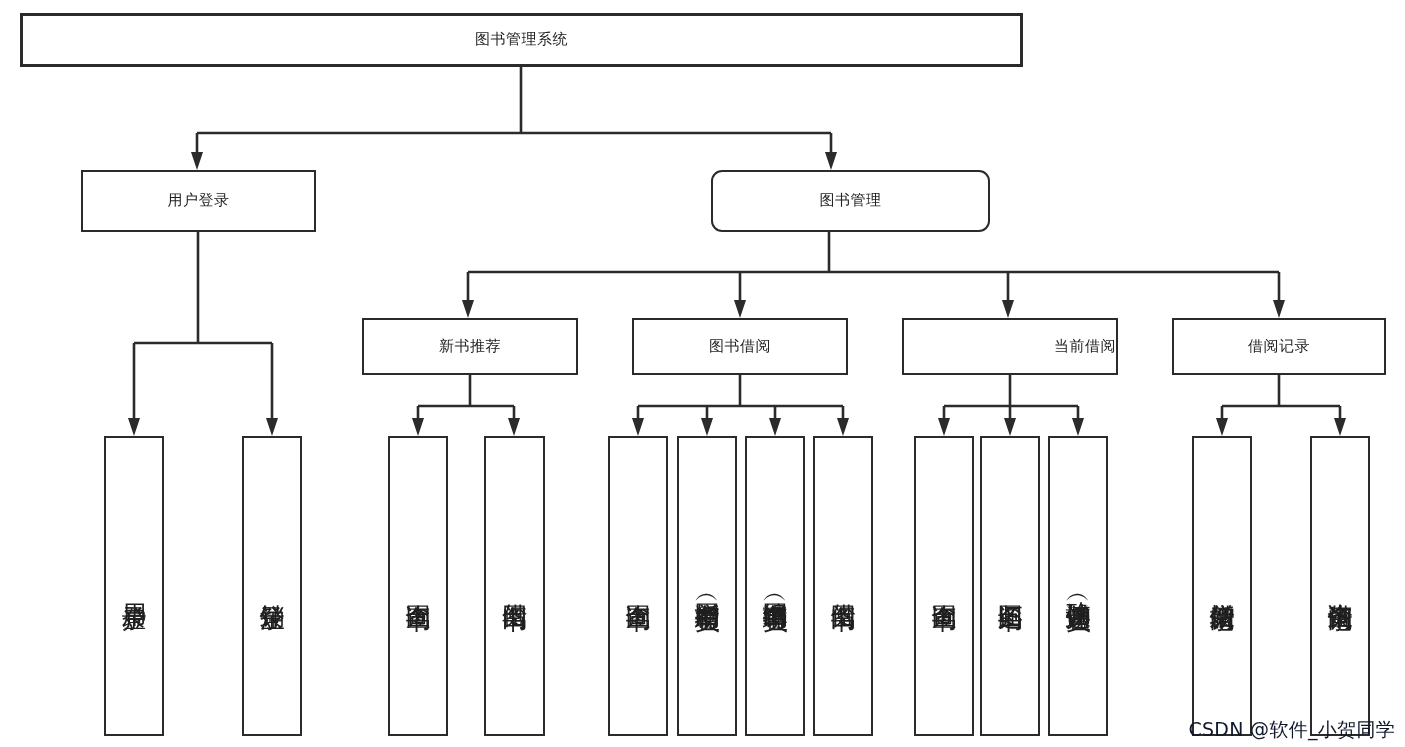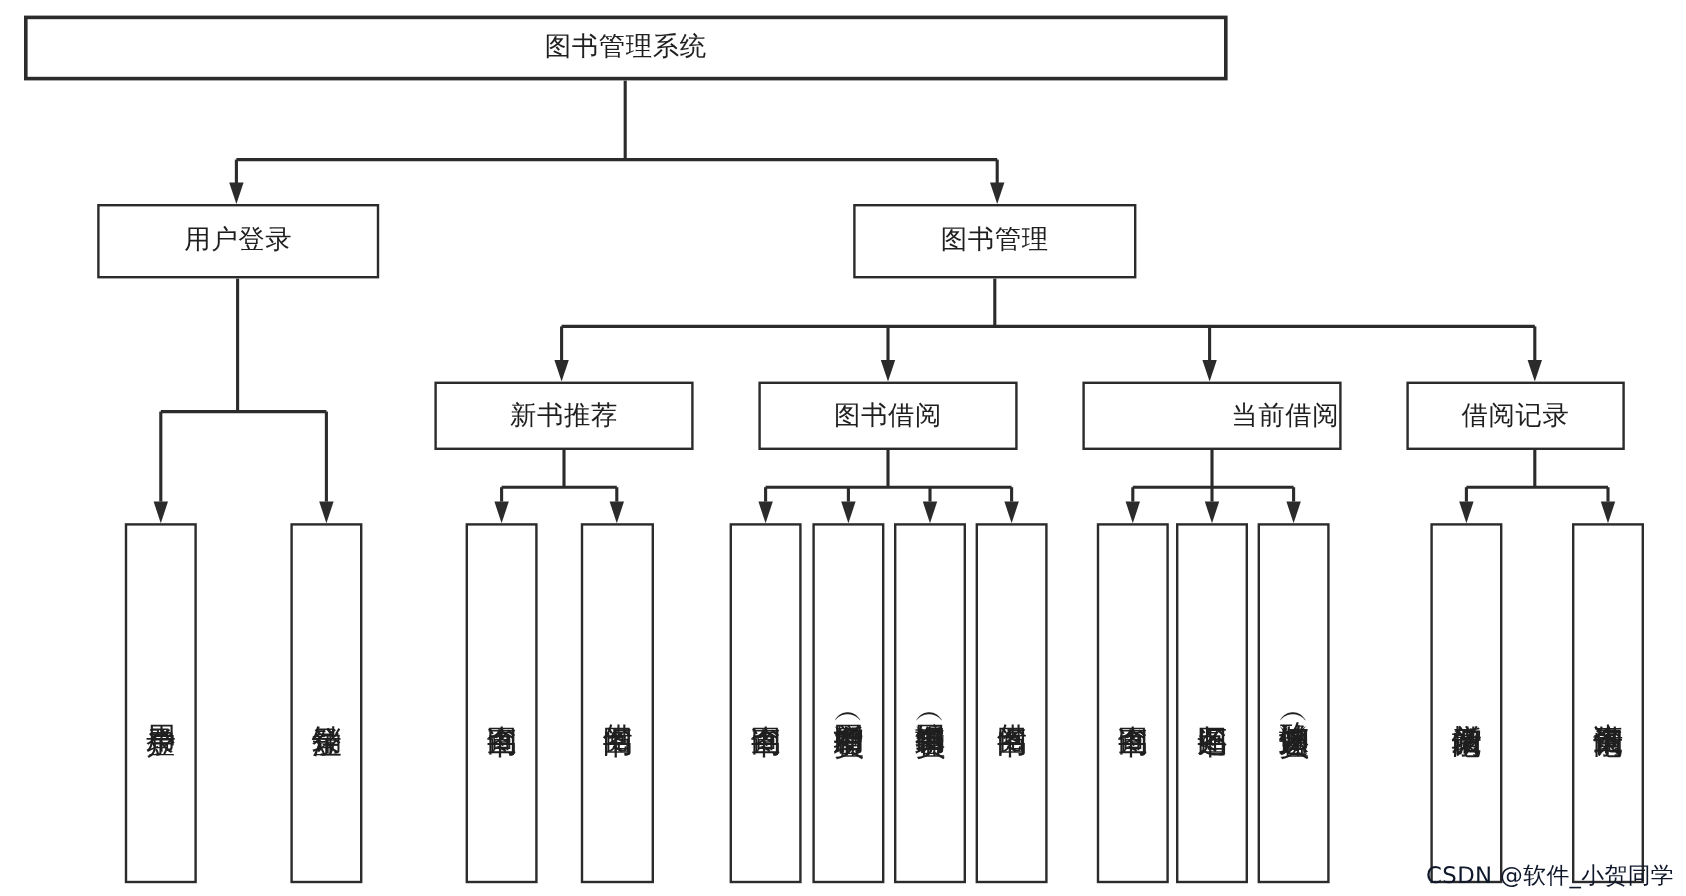--- a/index.html
+++ b/index.html
@@ -24,21 +24,21 @@
     border: 2.5px solid #2b2b2b;
     display: flex;
     align-items: center;
     justify-content: center;
     color: #1a1a1a;
   }
   .node.root {
     border-width: 3px;
   }
   .node-label {
-    font-size: 22px;
+    font-size: 15px;
     line-height: 1.15;
     letter-spacing: 0.5px;
     white-space: nowrap;
     color: #1f1f1f;
   }
   .node.leaf {
     align-items: flex-start;
     justify-content: center;
     padding-top: 0;
   }
@@ -170,34 +170,34 @@
     </g>
   </svg>
 
   <div class="node root" style="left:20px; top:13px; width:1003px; height:54px;">
     <span class="node-label">图书管理系统</span>
   </div>
 
   <div class="node" style="left:81px; top:170px; width:235px; height:62px;">
     <span class="node-label">用户登录</span>
   </div>
-  <div class="node" style="left:711px; top:170px; width:236px; height:62px;">
+  <div class="node" style="left:711px; top:170px; width:279px; height:62px;border-radius:11px;">
     <span class="node-label">图书管理</span>
   </div>
 
   <div class="node" style="left:362px; top:318px; width:216px; height:57px;">
     <span class="node-label">新书推荐</span>
   </div>
   <div class="node" style="left:632px; top:318px; width:216px; height:57px;">
     <span class="node-label">图书借阅</span>
   </div>
   <div class="node" style="left:902px; top:318px; width:216px; height:57px;justify-content:flex-end;">
     <span class="node-label">当前借阅</span>
   </div>
-  <div class="node" style="left:1172px; top:318px; width:182px; height:57px;">
+  <div class="node" style="left:1172px; top:318px; width:214px; height:57px;">
     <span class="node-label">借阅记录</span>
   </div>
 
   <div class="node leaf" style="left:104px; top:436px; width:60px; height:300px;">
     <div class="leaf-inner">
         <span class="node-label">用户登录</span>
       </div>
   </div>
   <div class="node leaf" style="left:242px; top:436px; width:60px; height:300px;">
     <div class="leaf-inner">

